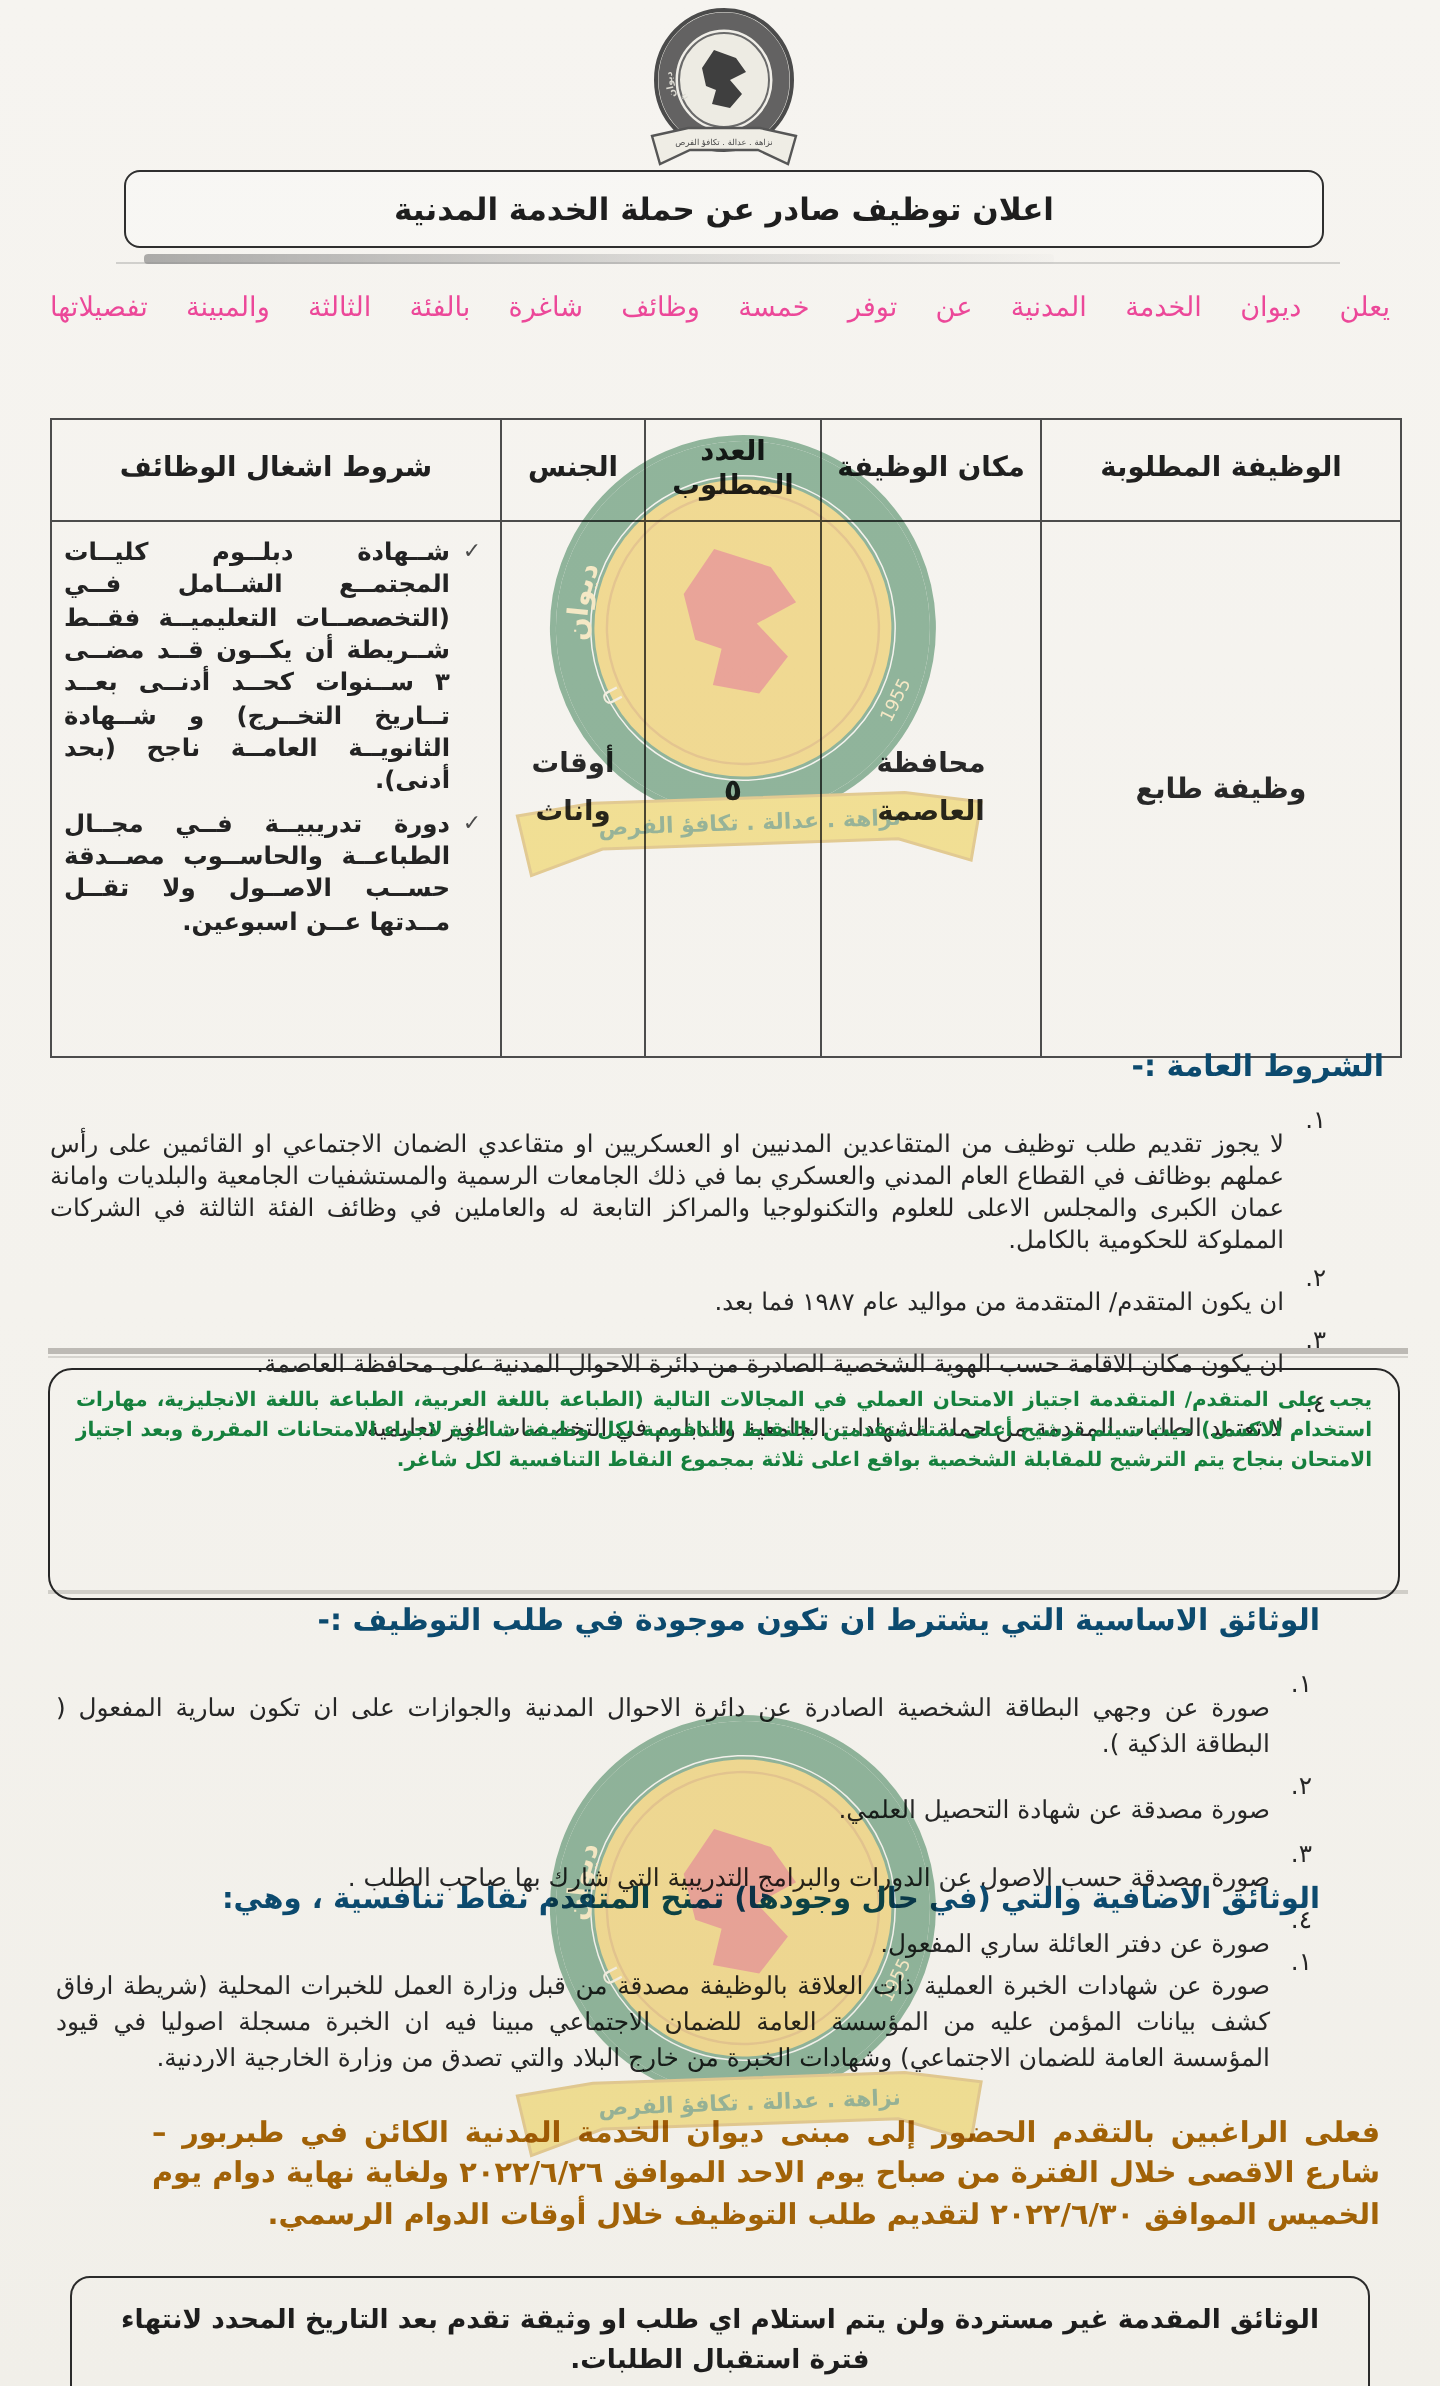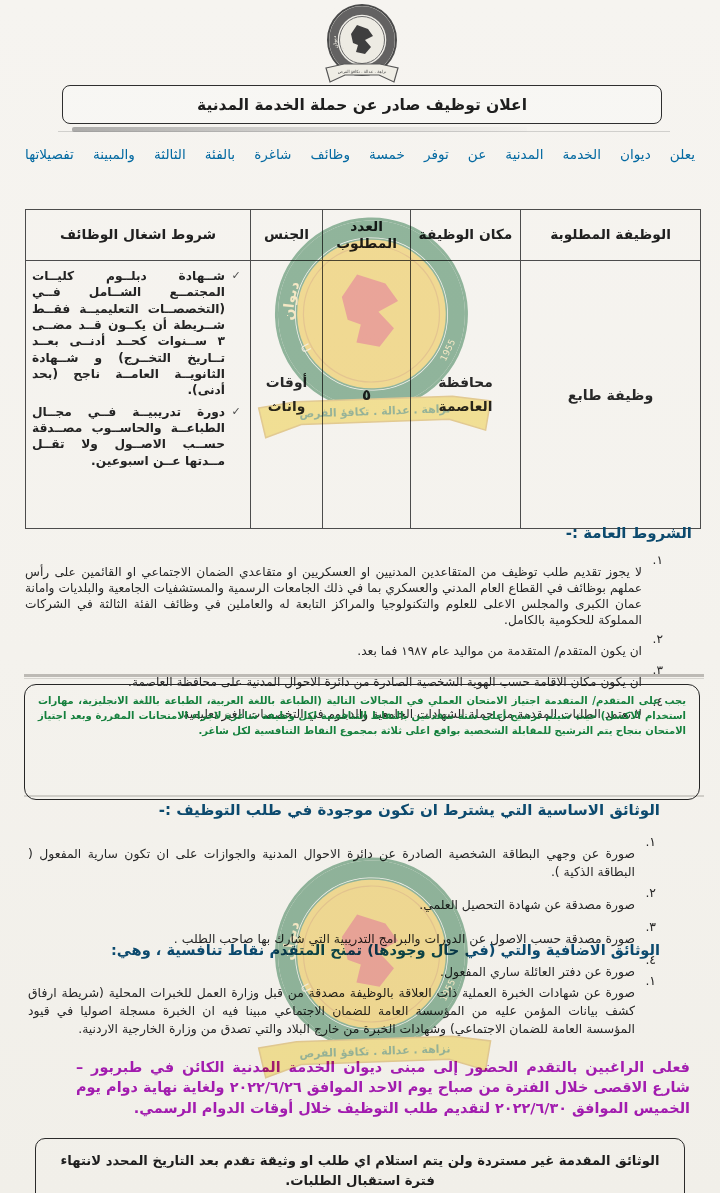--- a/index.html
+++ b/index.html
@@ -21,21 +21,21 @@
     font-size:15.5px;font-weight:bold;color:#1e1e1e;
     background:rgba(255,255,255,.25);
   }
   .smudge1{left:72px;top:127px;width:455px;height:5px;border-radius:2px;
     background:linear-gradient(90deg,rgba(110,110,110,.55),rgba(150,150,150,.3) 55%,rgba(190,190,190,.05));}
   .smudge1b{left:58px;right:50px;top:131px;height:1px;background:rgba(140,140,140,.35);}
   .hline1{left:24px;right:16px;top:674px;height:2.5px;background:#a5a39d;opacity:.7;}
   .hline1b{left:24px;right:16px;top:678px;height:1px;background:#c2c0ba;opacity:.6;}
   .hline2{left:24px;right:16px;top:795px;height:2px;background:#b3b1ab;opacity:.55;}
   
-  .intro{left:25px;right:25px;top:142px;font-size:13.6px;line-height:24px;color:#0369a1;}
+  .intro{left:25px;right:25px;top:142px;font-size:13.6px;line-height:24px;color:#ec4899;}
   .intro .l1{text-align:justify;text-align-last:justify;}
   .intro .l2{text-align:right;}
   
   .vtable{left:25px;top:209px;width:675px;border-collapse:collapse;table-layout:fixed;z-index:1;position:absolute;}
   .vtable th,.vtable td{border:1.3px solid #4c4c4c;background:transparent;}
   .vtable th{height:46px;font-size:13.8px;font-weight:bold;color:#202020;padding:2px 4px;vertical-align:middle;text-align:center;line-height:1.25;}
   .vtable td{height:256px;vertical-align:middle;text-align:center;}
   .c-job{font-size:14.2px;font-weight:600;}
   .c-loc{font-size:13.8px;font-weight:600;line-height:1.7;padding:0 14px;}
   .c-count{font-size:15px;font-weight:bold;}
@@ -58,21 +58,21 @@
     font-size:10px;font-weight:bold;line-height:1.5;text-align:justify;color:#15803d;
   }
   .basic-heading{top:801px;right:60px;left:100px;text-align:right;}
   .basic-list{top:833px;right:64px;left:28px;}
   .basic-list .nitem{font-size:12.4px;line-height:1.42;margin-bottom:4px;}
   .add-heading{top:941px;right:60px;left:60px;text-align:right;font-size:14.6px;}
   .add-list{top:972px;right:64px;left:28px;}
   .add-list .nitem{font-size:12.4px;line-height:1.46;}
   .attendance{
     top:1057px;right:30px;left:28px;
-    font-size:14.4px;font-weight:bold;line-height:1.42;text-align:justify;color:#a21caf;margin-left:48px;
+    font-size:14.4px;font-weight:bold;line-height:1.42;text-align:justify;color:#a16207;margin-left:48px;
   }
   .footer-box{
     top:1138px;left:35px;right:35px;height:66px;
     border:1.7px solid #2b2b2b;border-radius:10px;
     display:flex;align-items:center;justify-content:center;
     font-size:13.2px;font-weight:bold;line-height:1.55;text-align:center;color:#1d1d1d;
     padding:2px 14px;box-sizing:border-box;
   }
   
   .wm{position:absolute;width:260px;height:235px;opacity:.5;mix-blend-mode:multiply;z-index:2;pointer-events:none;}

